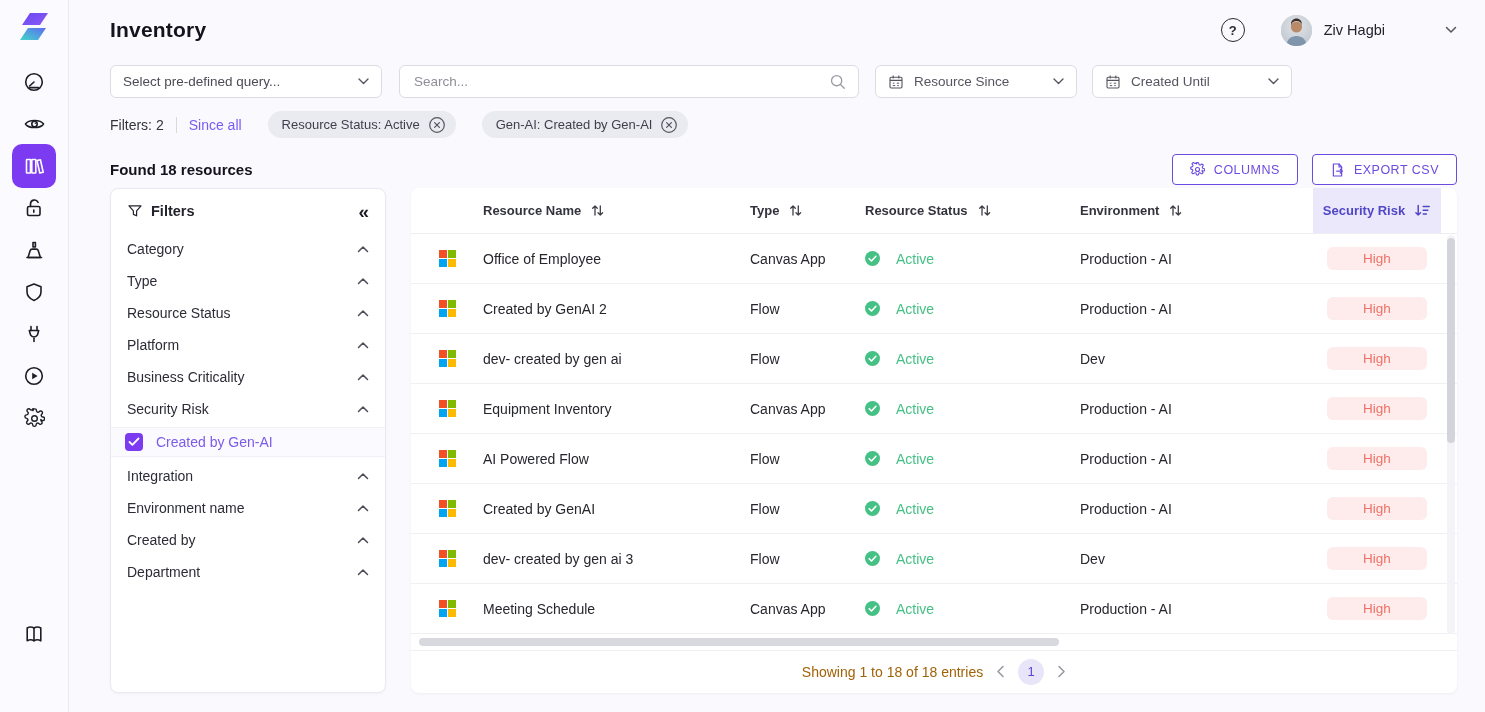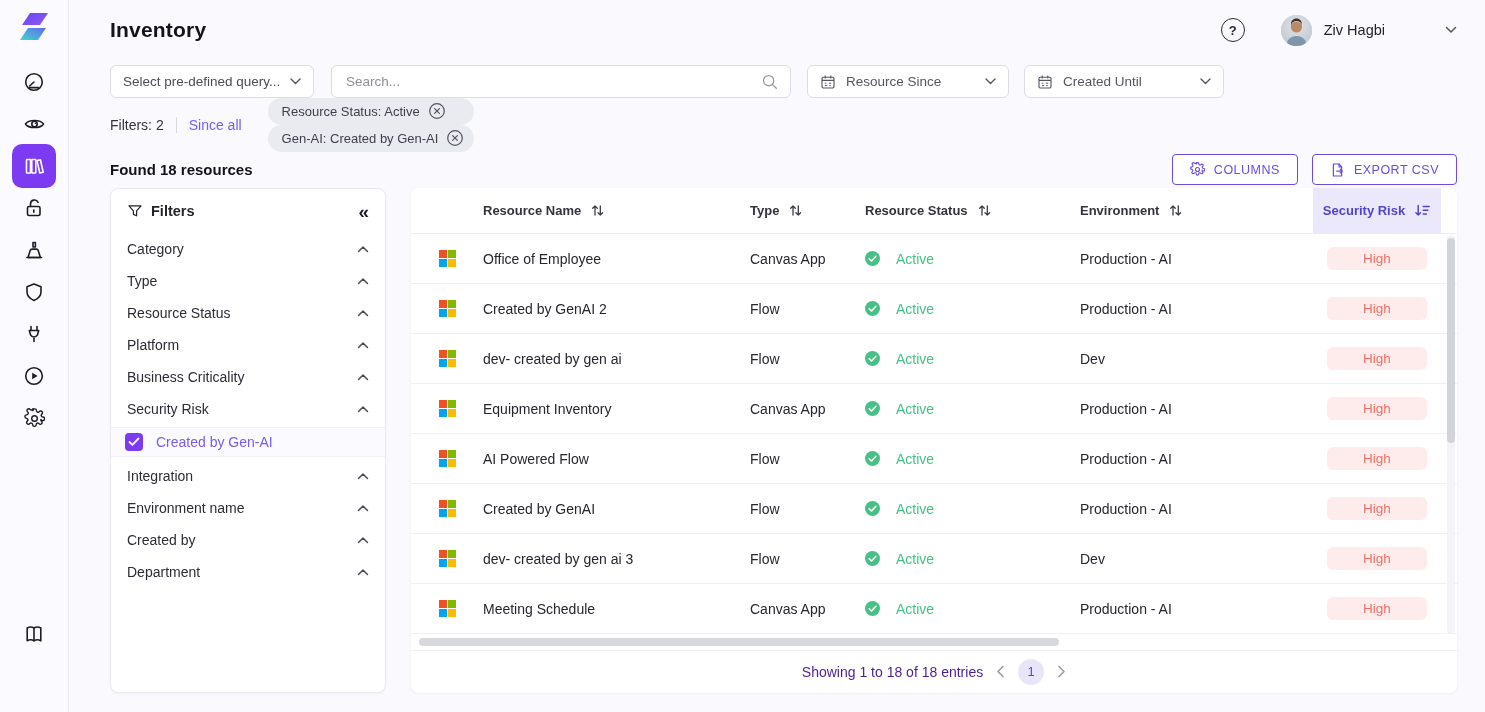--- a/index.html
+++ b/index.html
@@ -25,21 +25,21 @@
   .topbar-right{margin-left:auto;display:flex;align-items:center;}
   .help-btn{width:24px;height:24px;border-radius:50%;border:1.4px solid #2a2a33;color:#2a2a33;font-size:13px;font-weight:700;display:flex;align-items:center;justify-content:center;margin-right:36px;}
   .user{display:flex;align-items:center;cursor:pointer;}
   .avatar{width:31px;height:31px;border-radius:50%;overflow:hidden;display:block;background:#cfd4da;}
   .user-name{margin-left:12px;font-size:14.5px;color:#23232c;}
   .user-chev{margin-left:60px;display:flex;}
 
   
   .controls{display:flex;margin-top:9px;height:33px;}
   .ctl{display:flex;align-items:center;background:#fff;border:1px solid #dcdce4;border-radius:6px;height:33px;font-size:13.5px;color:#5a5a66;}
-  .query-select{width:204px;padding:3px 12px;}
+  .query-select{width:272px;padding:3px 12px;}
   .query-select .lbl{color:#4b4b55;}
   .ctl .chev{margin-left:auto;display:flex;}
   .search-box{width:460px;margin-left:17px;padding:7px 12px;}
   .search-box input{border:none;outline:none;flex:1;font-size:13.5px;color:#33333d;background:transparent;font-family:inherit;}
   .search-box input::placeholder{color:#8e8e99;}
   .date-select{margin-left:16px;width:202px;padding:0 12px;}
   .date-select:last-child{margin-left:15px;width:200px;}
   .date-select .cal{display:flex;margin-right:10px;}
   .date-select .lbl{color:#55555f;}
 
@@ -85,21 +85,21 @@
   .th.risk{background:#ece8fb;color:#4f46c8;justify-content:center;}
   .tr{height:50px;align-items:center;border-bottom:1px solid #f0f0f4;cursor:pointer;}
   .td{font-size:14px;color:#26262e;}
   .td-icon{display:flex;justify-content:center;}
   .td-status{display:flex;align-items:center;gap:16px;color:#45c185;}
   .td-risk{display:flex;justify-content:center;}
   .risk-badge{display:inline-block;width:100px;text-align:center;padding:4px 0;border-radius:6px;background:#fdeceb;color:#ee7166;font-size:13.5px;}
   .hscroll{height:16px;display:flex;align-items:center;padding:0 8px;}
   .hscroll .thumb{width:640px;height:8px;border-radius:4px;background:#d8d8df;}
   .tfoot{height:42px;border-top:1px solid #f0f0f4;display:flex;align-items:center;justify-content:center;gap:13px;}
-  .pg-summary{font-size:14px;color:#4c1d95;}
+  .pg-summary{font-size:14px;color:#a16207;}
   .pg-btn{display:flex;color:#9a9aa5;}
   .page-pill{width:26px;height:26px;border-radius:50%;background:#e9e5f9;color:#5746d6;font-size:13px;display:flex;align-items:center;justify-content:center;}
   .vscroll{position:absolute;top:47px;right:2px;width:8px;height:399px;background:#f4f4f8;border-radius:4px;}
   .vscroll .thumb{position:absolute;top:3px;left:0;width:8px;height:205px;background:#d3d3db;border-radius:4px;}
 </style>
 </head>
 <body>
 
 <div class="page">
 
@@ -289,21 +289,21 @@
               <path d="M1 1 L5.5 5.5 L10 1" stroke="#55555f" stroke-width="1.4" stroke-linecap="round" stroke-linejoin="round"></path>
             </svg>
           </span>
       </button>
     </div>
 
     <div class="filters-bar">
       <span class="filters-count">Filters: 2</span>
       <span class="vdiv"></span>
       <a class="clear-all">Since all</a>
-      <span style="display:flex;flex-direction:column;">
+      <span style="display:flex;">
           <span class="chip">
             <span class="chip-label">Resource Status: Active</span>
             <button class="chip-x">
               <svg width="18" height="18" viewBox="0 0 18 18" fill="none">
                 <circle cx="9" cy="9" r="7.3" stroke="#55555f" stroke-width="1.2"></circle>
                 <path d="M6.6 6.6 l4.8 4.8 M11.4 6.6 l-4.8 4.8" stroke="#55555f" stroke-width="1.2" stroke-linecap="round"></path>
               </svg>
             </button>
           </span>
           <span class="chip">

